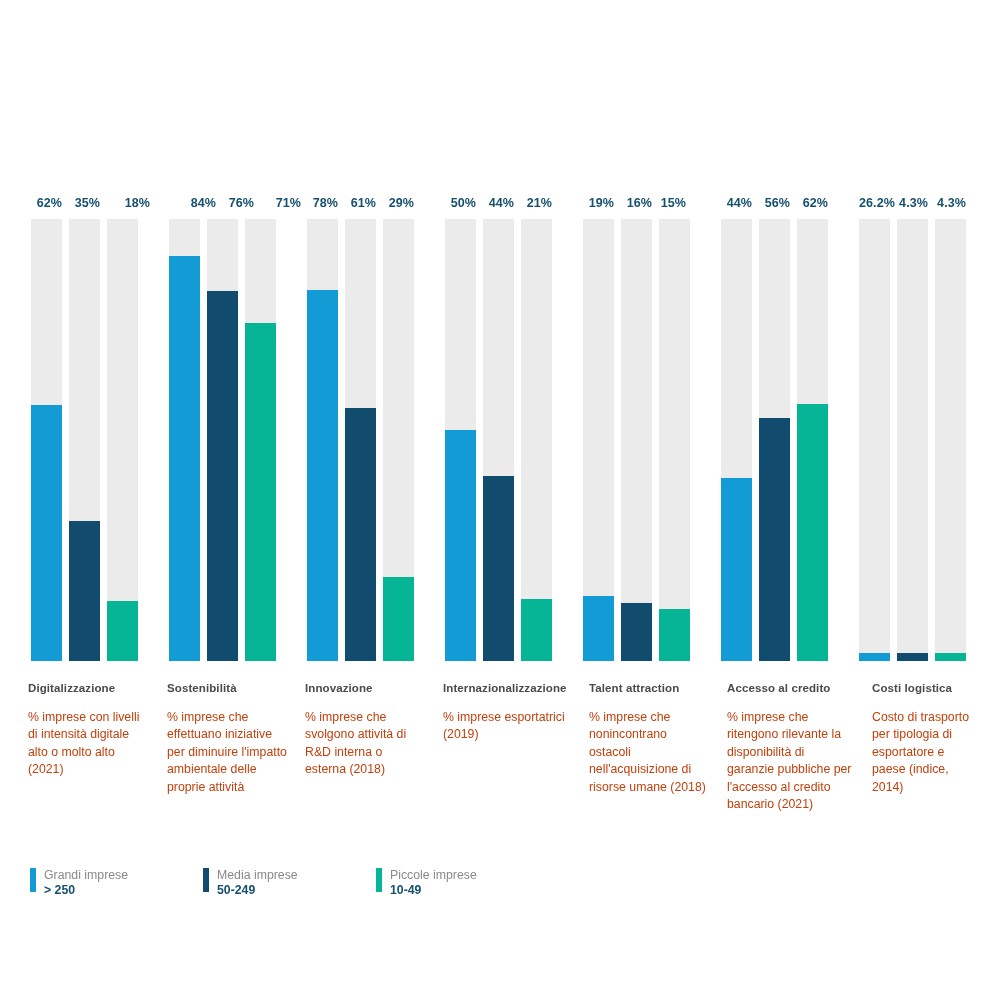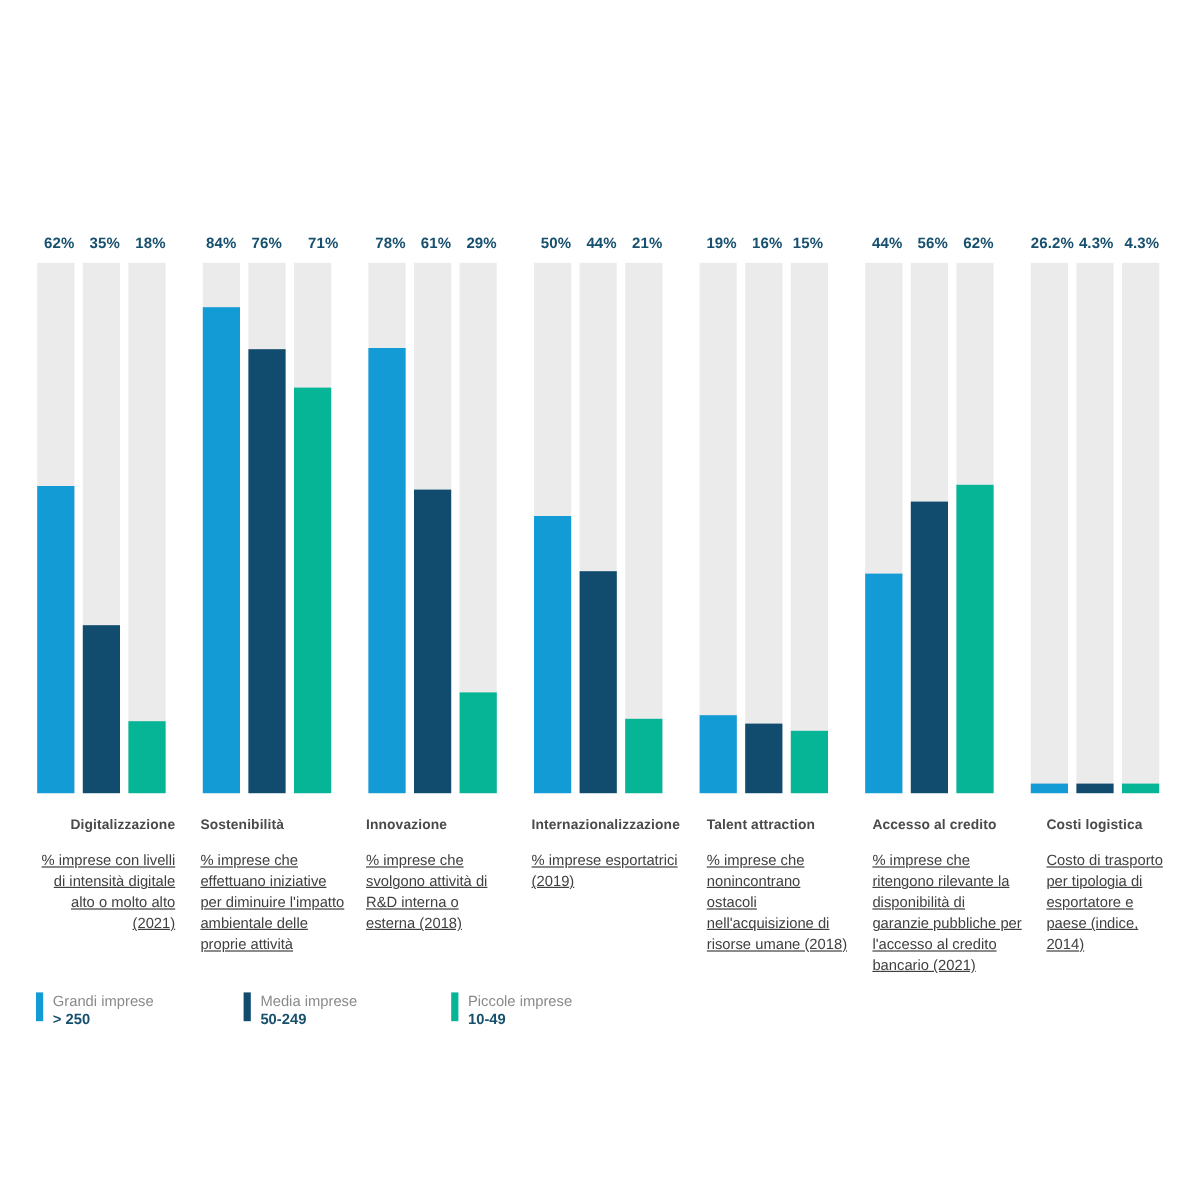--- a/index.html
+++ b/index.html
@@ -47,30 +47,29 @@
   .cat-title{
     font-size:11.5px;
     font-weight:bold;
     color:#4a4a4a;
     letter-spacing:.1px;
     margin:0 0 13px 0;
     line-height:1.2;
   }
   .cat-desc{
     font-size:12.3px;
-    color:#404040;
+    color:#c2410c;
     line-height:1.42;
     margin:0;
-    text-decoration:underline;
   }
 
   #legend{
     position:absolute;
     left:30px;
-    top:827px;
+    top:868px;
     display:flex;
     align-items:flex-end;
   }
   .legend-item{
     display:flex;
     align-items:flex-start;
   }
   .legend-swatch{
     width:6px;
     height:24px;
@@ -91,42 +90,42 @@
   }
 </style>
 </head>
 <body>
 
 <div id="chart-root">
 
   <div class="group">
     <div class="value-row" style="left:31px;top:196px;">
       <div class="value-label" style="width:31px;margin-right:7px;">62%</div>
-      <div class="value-label" style="width:31px;margin-right:7px;">35%</div>
+      <div class="value-label" style="width:31px;margin-right:19px;">35%</div>
       <div class="value-label" style="width:31px;">18%</div>
     </div>
     <div class="bars-row" style="left:31px;top:219px;height:442px;">
       <div class="track" style="width:31px;margin-right:7px;">
         <div class="fill" style="height:256px;background:#129BD4;"></div>
       </div>
       <div class="track" style="width:31px;margin-right:7px;">
         <div class="fill" style="height:140px;background:#114B6E;"></div>
       </div>
       <div class="track" style="width:31px;">
         <div class="fill" style="height:60px;background:#06B596;"></div>
       </div>
     </div>
-    <div class="cat-block" style="left:28px;top:682px;width:118px;text-align:right;">
+    <div class="cat-block" style="left:28px;top:682px;width:118px;">
       <p class="cat-title">Digitalizzazione</p>
       <p class="cat-desc">% imprese con livelli di intensità digitale alto o molto alto (2021)</p>
     </div>
   </div>
 
   <div class="group">
-    <div class="value-row" style="left:166px;top:196px;">
+    <div class="value-row" style="left:185px;top:196px;">
       <div class="value-label" style="width:31px;margin-right:7px;">84%</div>
       <div class="value-label" style="width:31px;margin-right:16px;">76%</div>
       <div class="value-label" style="width:31px;">71%</div>
     </div>
     <div class="bars-row" style="left:169px;top:219px;height:442px;">
       <div class="track" style="width:31px;margin-right:7px;">
         <div class="fill" style="height:405px;background:#129BD4;"></div>
       </div>
       <div class="track" style="width:31px;margin-right:7px;">
         <div class="fill" style="height:370px;background:#114B6E;"></div>

